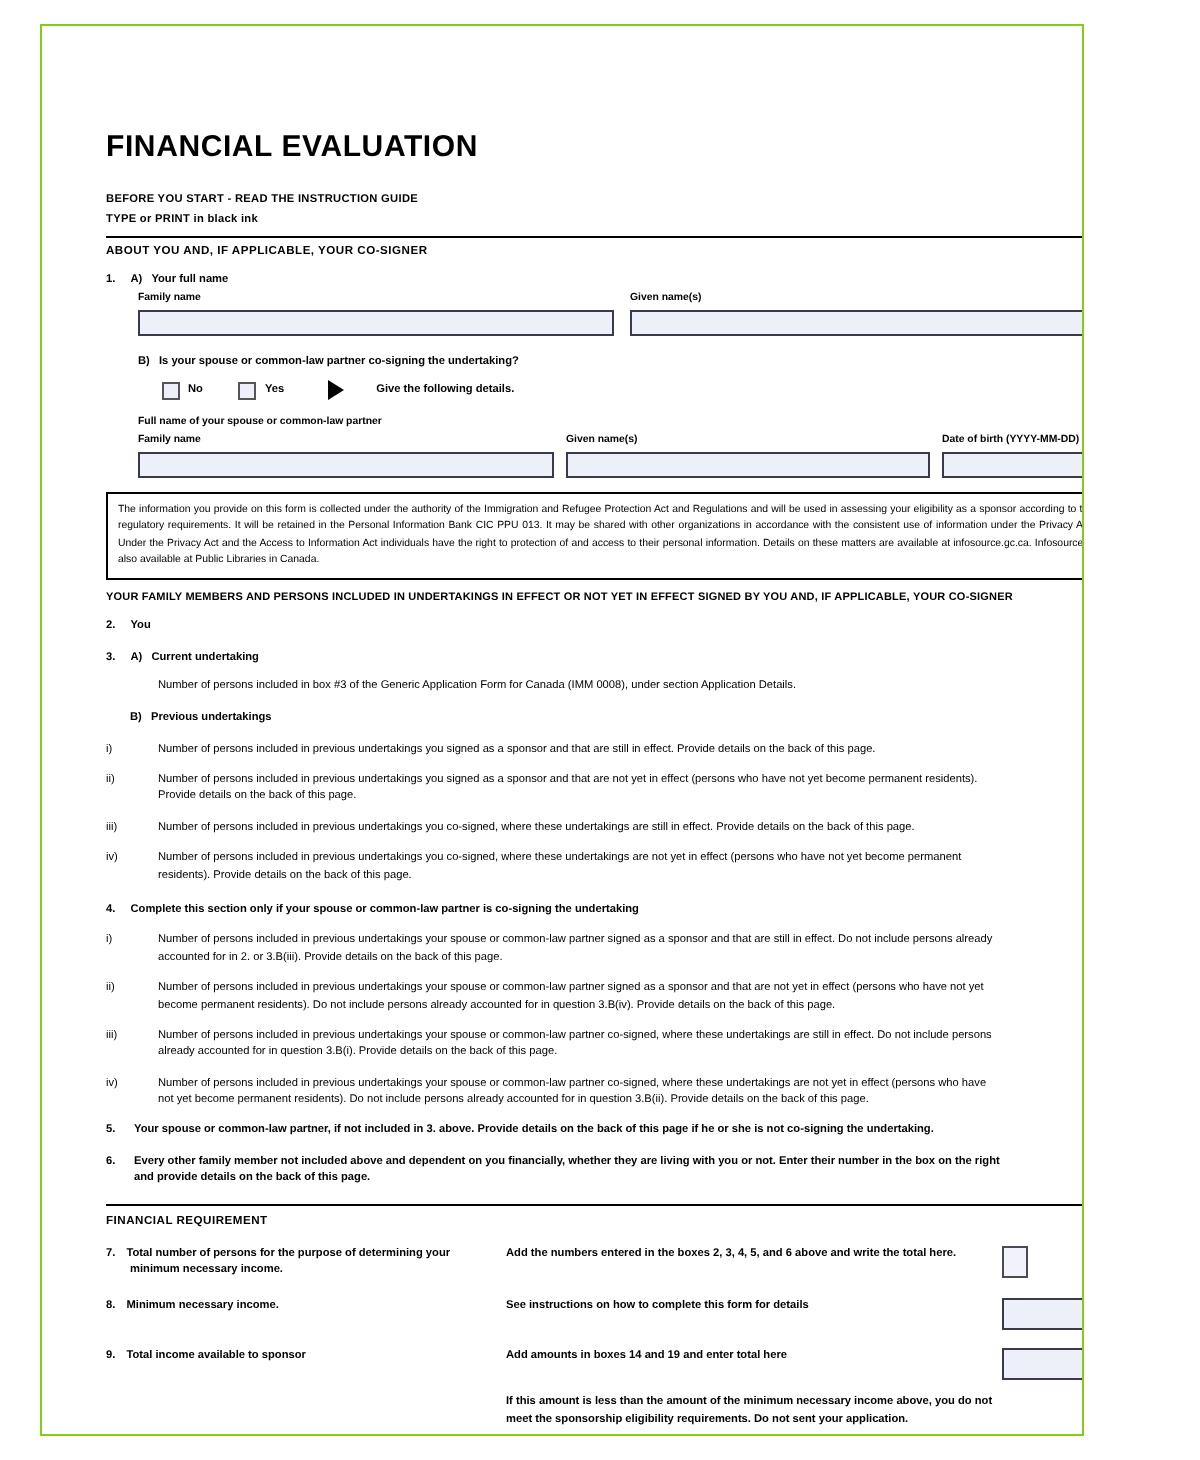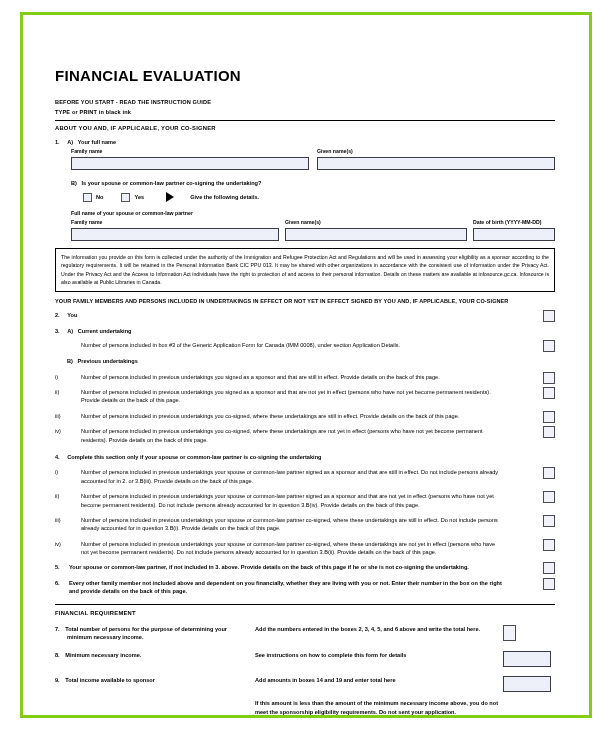--- a/index.html
+++ b/index.html
@@ -1,19 +1,19 @@
 <!DOCTYPE html>
 <html><head>
 <meta charset="utf-8">
 <style>
   html,body{margin:0;padding:0;background:#ffffff;}
   body{width:600px;height:730px;font-family:"Liberation Sans",sans-serif;color:#000;}
   .page{
-    position:absolute;left:20px;top:12px;width:572px;height:706px;
-    background:#fff;border:3px solid #84cc16;box-sizing:border-box;overflow:hidden;
+    position:absolute;left:20px;top:12px;width:522px;height:706px;
+    background:#fff;border:1px solid #84cc16;box-sizing:border-box;overflow:hidden;
   }
   .inner{position:absolute;left:32px;top:0;width:500px;}
 
   .doc-title{font-size:15px;font-weight:bold;letter-spacing:.3px;margin-top:52px;}
   .start-note{margin-top:14px;font-size:5.6px;font-weight:bold;line-height:1.75;letter-spacing:.15px;}
   .rule{border-top:1px solid #000;margin-top:2px;}
   .rule-thin{border-top:1px solid #000;}
   .section-head{font-size:5.8px;font-weight:bold;letter-spacing:.25px;margin-top:4px;}
 
   .q{position:relative;font-size:5.6px;line-height:1.5;}

